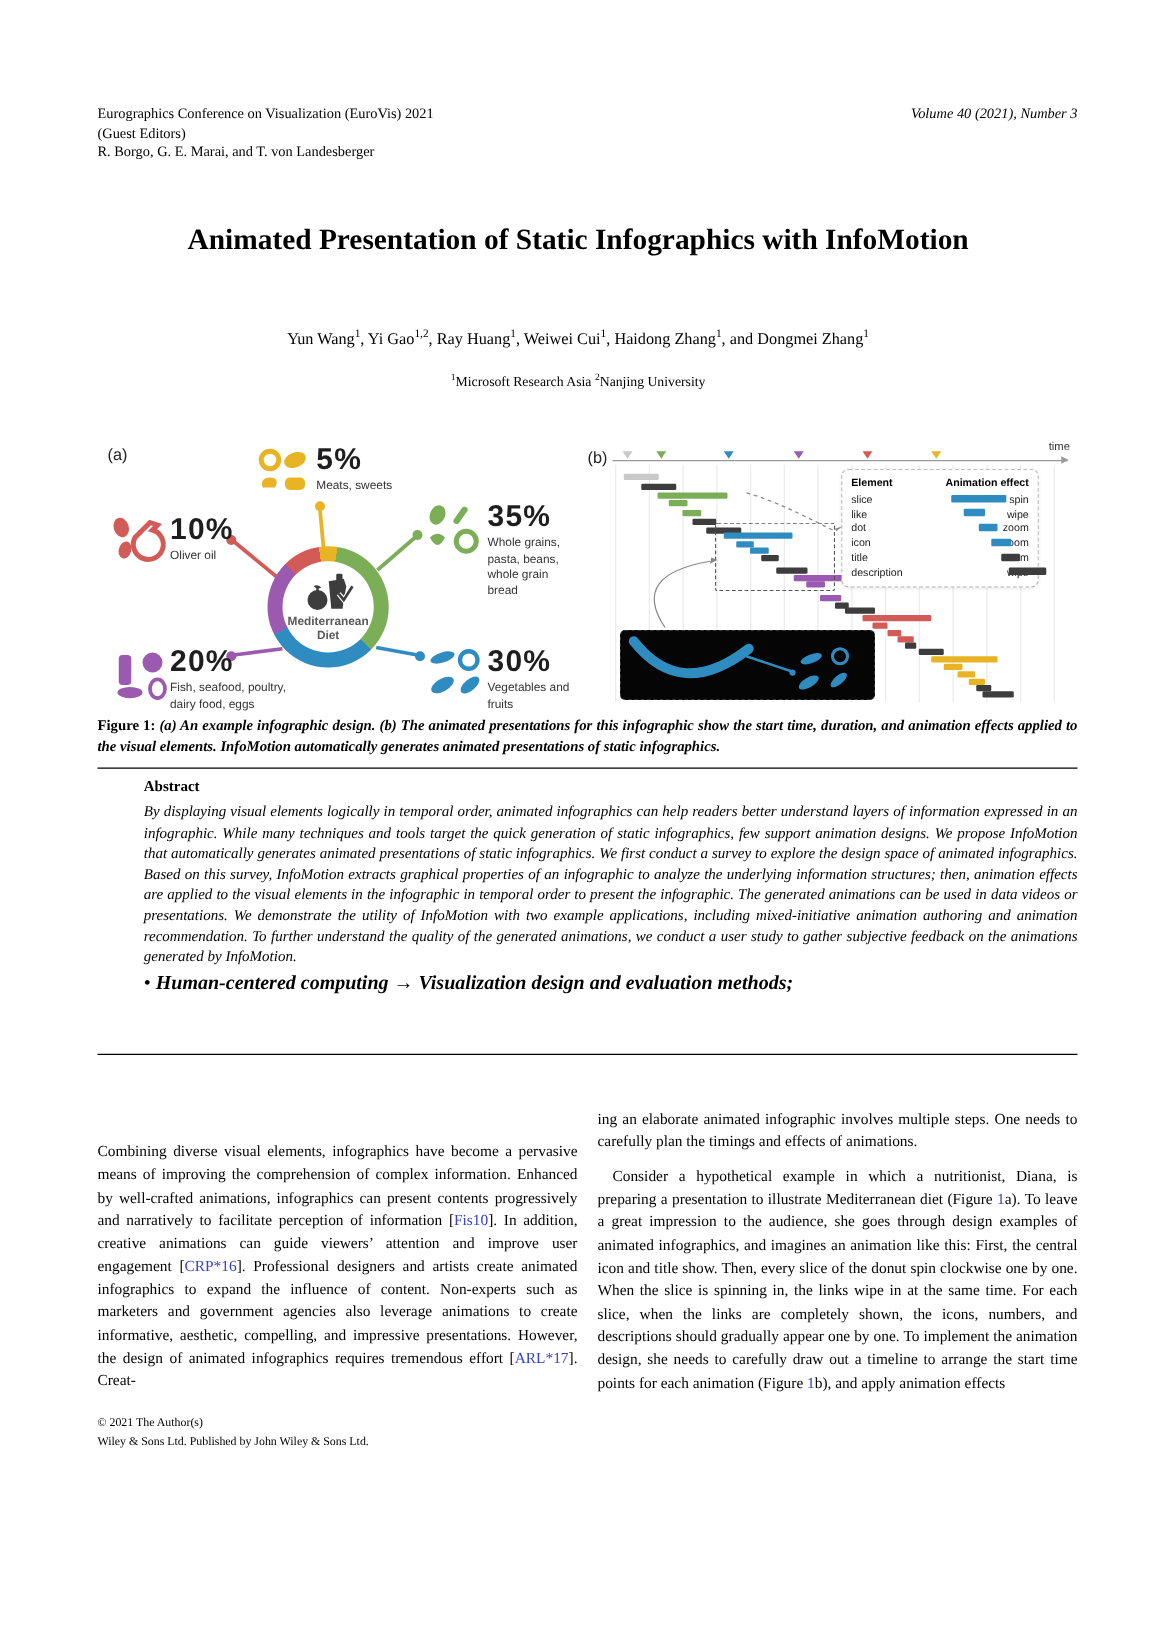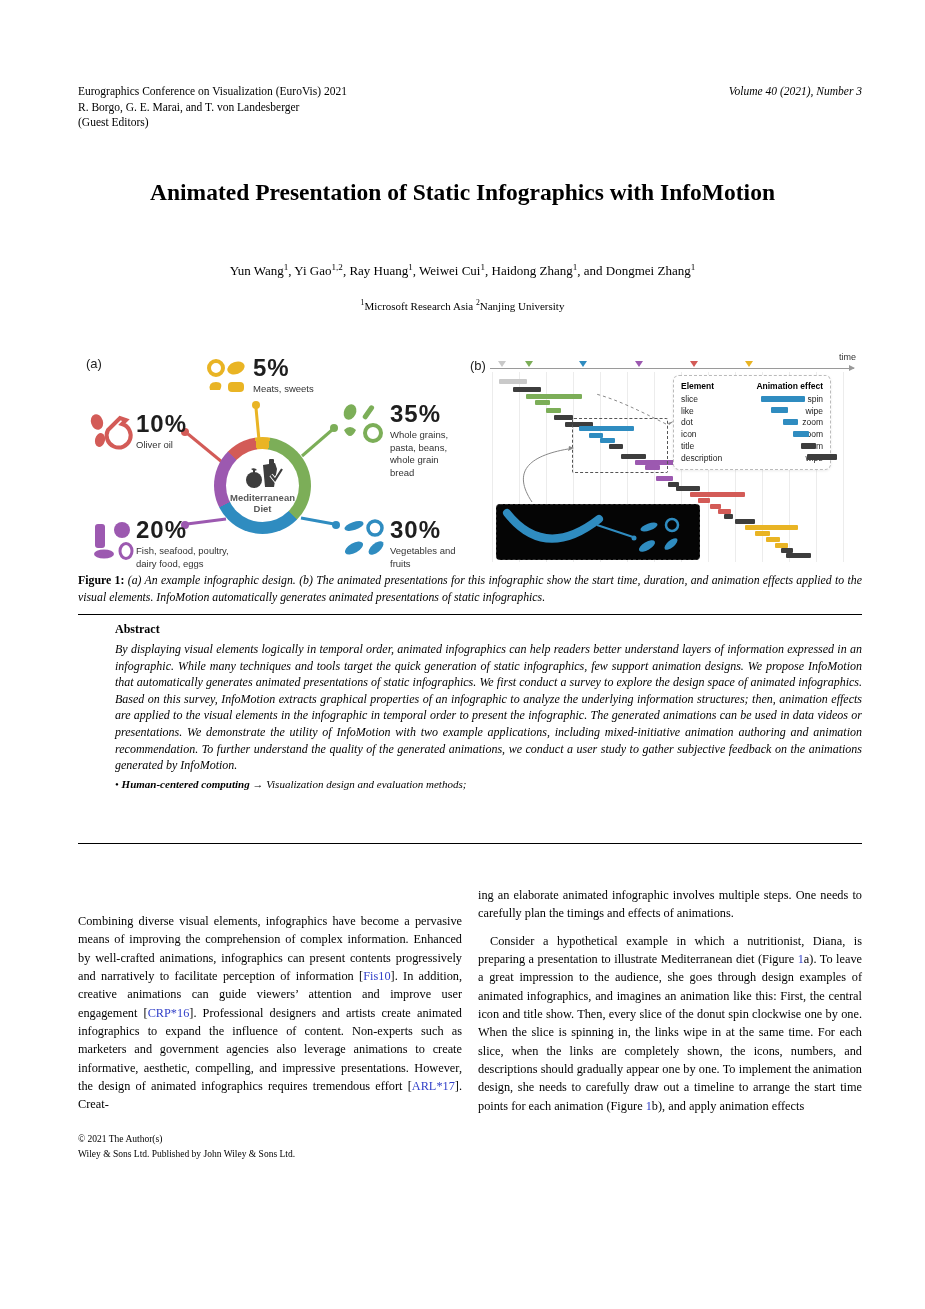--- a/index.html
+++ b/index.html
@@ -1,20 +1,20 @@
 <!DOCTYPE html>
 <html style="--c-yellow: #E9B424; --c-green: #7CAE58; --c-blue: #2F8CC0; --c-purple: #9C59B0; --c-red: #D35B57; --c-dark: #3D3D3D; --c-gray: #C9C9C9; --c-citation: #3341C8;"><head>
 <meta charset="utf-8">
 <style>
   html,body{margin:0;padding:0;background:#fff;}
   .page{position:relative;width:925px;height:1309px;background:#fff;overflow:hidden;
         font-family:"Liberation Serif", serif;color:#000;}
   .sup{vertical-align:super;font-size:70%;line-height:0;}
   .b{font-weight:bold;font-style:normal;}
-  .i{font-style:italic;}
+  .i{font-style:italic;font-weight:bold;}
   .bi{font-weight:bold;font-style:italic;}
   .link{color:#3341c8;}
   
   #header{position:absolute;left:78px;top:84px;width:784px;font-size:11.5px;line-height:15.5px;}
   #header .right{position:absolute;right:0;top:0;font-style:italic;}
   
   #title{position:absolute;left:0;top:179px;width:925px;text-align:center;
          font-size:23.5px;font-weight:bold;}
   #authors{position:absolute;left:0;top:263px;width:925px;text-align:center;font-size:13px;}
   #affil{position:absolute;left:0;top:300px;width:925px;text-align:center;font-size:11px;}
@@ -62,41 +62,41 @@
            border:1.5px dashed #333;border-radius:4px;}
   #figb-curves{position:absolute;left:0;top:0;width:394px;height:216px;pointer-events:none;}
   
   #caption{position:absolute;left:78px;top:572px;width:784px;font-size:11.8px;line-height:17px;text-align:justify;}
   .rule{position:absolute;left:78px;width:784px;height:1px;background:#000;}
   
   #abstract{position:absolute;left:115px;top:622px;width:747px;}
   #abstract h2{font-size:12px;margin:0 0 4px 0;}
   #abstract p{font-style:italic;font-size:12px;line-height:16.6px;text-align:justify;margin:0;}
   #ccs-head{font-size:12px;font-weight:bold;margin-top:9px;}
-  #ccs-line{font-size:11px;margin-top:4px;}
+  #ccs-line{font-size:16px;margin-top:4px;}
   
   .col{position:absolute;top:886px;width:384px;font-size:12.3px;line-height:18.35px;text-align:justify;}
   #col-left{left:78px;}
   #col-right{left:478px;}
   .col h3{font-size:12.5px;margin:0;}
   .col p{margin:0;}
   #col-left p{margin-top:26px;}
   #col-right p.p2{margin-top:9px;text-indent:12px;}
   
   #footer{position:absolute;left:78px;top:1132px;width:400px;font-size:9.5px;line-height:14.5px;}
 </style>
 </head>
 <body>
 
 <div class="page">
 
   <div id="header">
     <div>Eurographics Conference on Visualization (EuroVis) 2021</div>
+    <div>(Guest Editors)</div>
     <div>R. Borgo, G. E. Marai, and T. von Landesberger</div>
-    <div>(Guest Editors)</div>
     <div class="right">Volume 40 (2021), Number 3</div>
   </div>
 
   <div id="title">Animated Presentation of Static Infographics with InfoMotion</div>
   <div id="authors"><span>Yun Wang</span><span class="sup">1</span><span>, Yi Gao</span><span class="sup">1,2</span><span>, Ray Huang</span><span class="sup">1</span><span>,  Weiwei Cui</span><span class="sup">1</span><span>,  Haidong Zhang</span><span class="sup">1</span><span>,  and Dongmei Zhang</span><span class="sup">1</span></div>
   <div id="affil"><span class="sup">1</span><span>Microsoft Research Asia  </span><span class="sup">2</span><span>Nanjing University</span></div>
 
   <div id="fig-a">
     <div class="fig-label">(a)</div>
 

